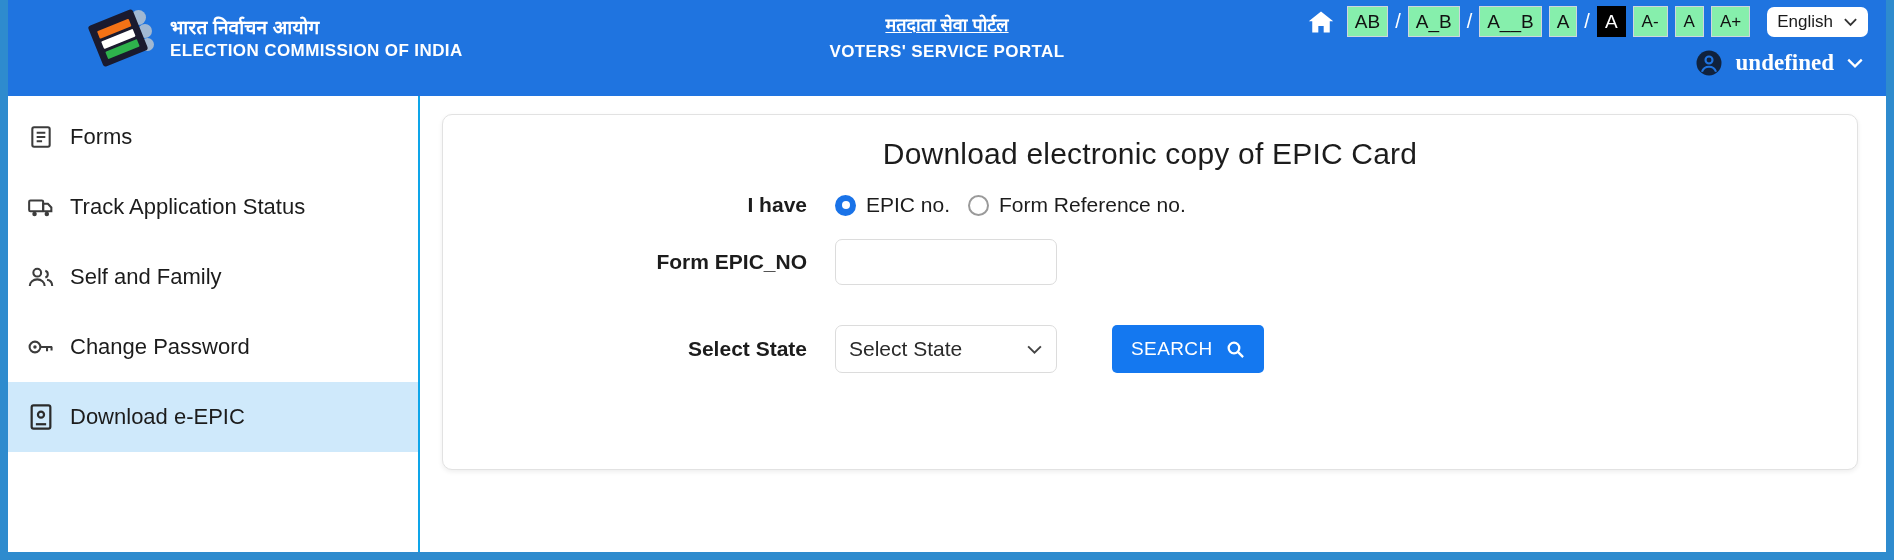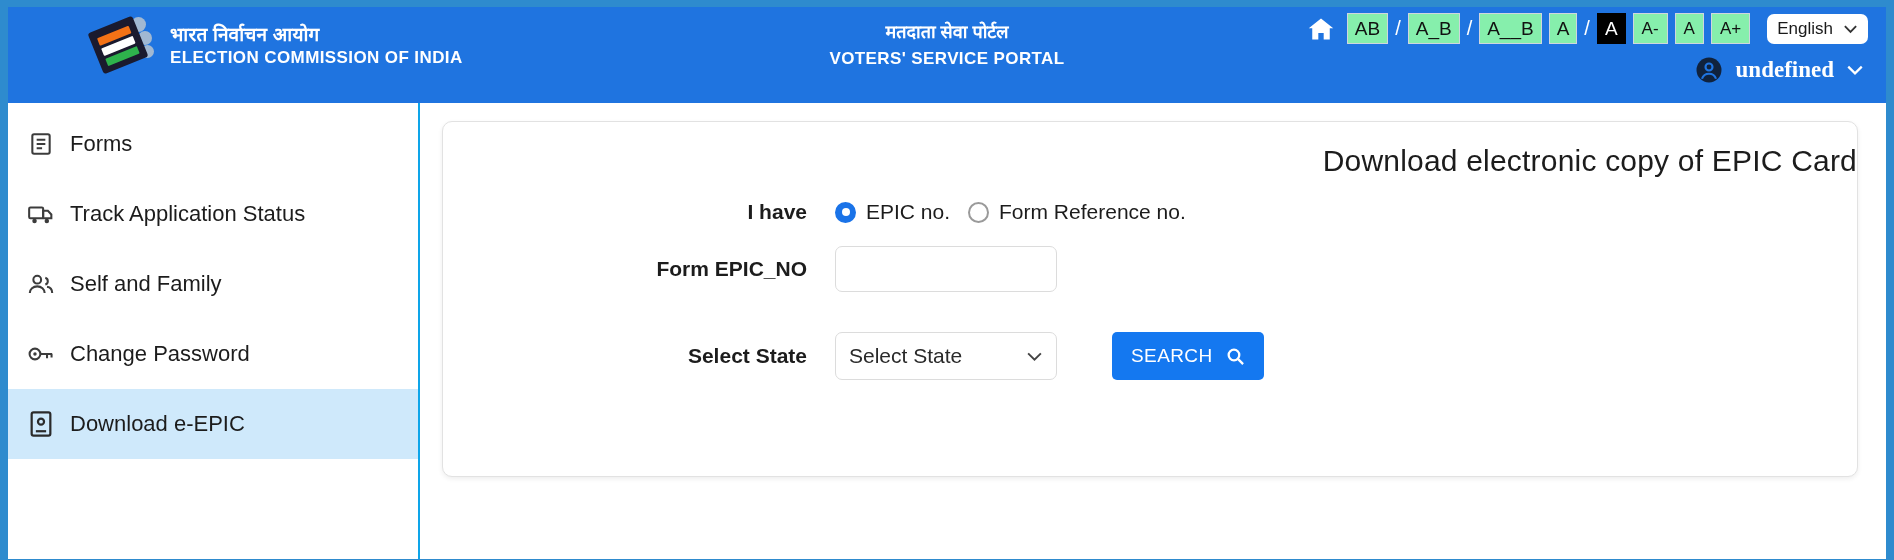--- a/index.html
+++ b/index.html
@@ -11,21 +11,21 @@
     font-family: "Liberation Sans", sans-serif;
     background: #ffffff;
   }
 
   
   .page-frame {
     position: absolute;
     left: 0; top: 0;
     width: 1894px; height: 560px;
     background: #2e8bce;
-    padding: 7px 8px 8px 8px;
+    padding: 0 8px 8px 8px;
   }
 
   .app {
     position: relative;
     width: 100%;
     height: 552px;
     background: #ffffff;
     overflow: hidden;
   }
 
@@ -85,21 +85,21 @@
     font-size: 17px; font-weight: bold;
     letter-spacing: .4px;
   }
 
   .portal-block {
     position: absolute;
     left: 0; right: 0; top: 12px;
     text-align: center;
     pointer-events: none;
   }
-  .portal-hi { font-size: 18px; font-weight: bold; }
+  .portal-hi { font-size: 18px; font-weight: bold; text-decoration: underline; }
   .portal-en { font-size: 17px; font-weight: bold; letter-spacing: .4px; margin-top: 6px; }
 
   
   .a11y {
     position: absolute;
     right: 18px; top: 6px;
     display: flex;
     align-items: center;
     gap: 7px;
   }
@@ -181,21 +181,21 @@
   .card {
     background: #ffffff;
     border: 1px solid #e2e2e2;
     border-radius: 10px;
     box-shadow: 0 2px 5px rgba(0,0,0,.07);
     height: 356px;
     padding-top: 22px;
     position: relative;
   }
   .card-title {
-    text-align: right;
+    text-align: center;
     font-size: 30px;
     color: #1c1c1c;
     letter-spacing: .2px;
   }
 
   .form-row {
     display: flex;
     align-items: center;
     margin-top: 22px;
   }

